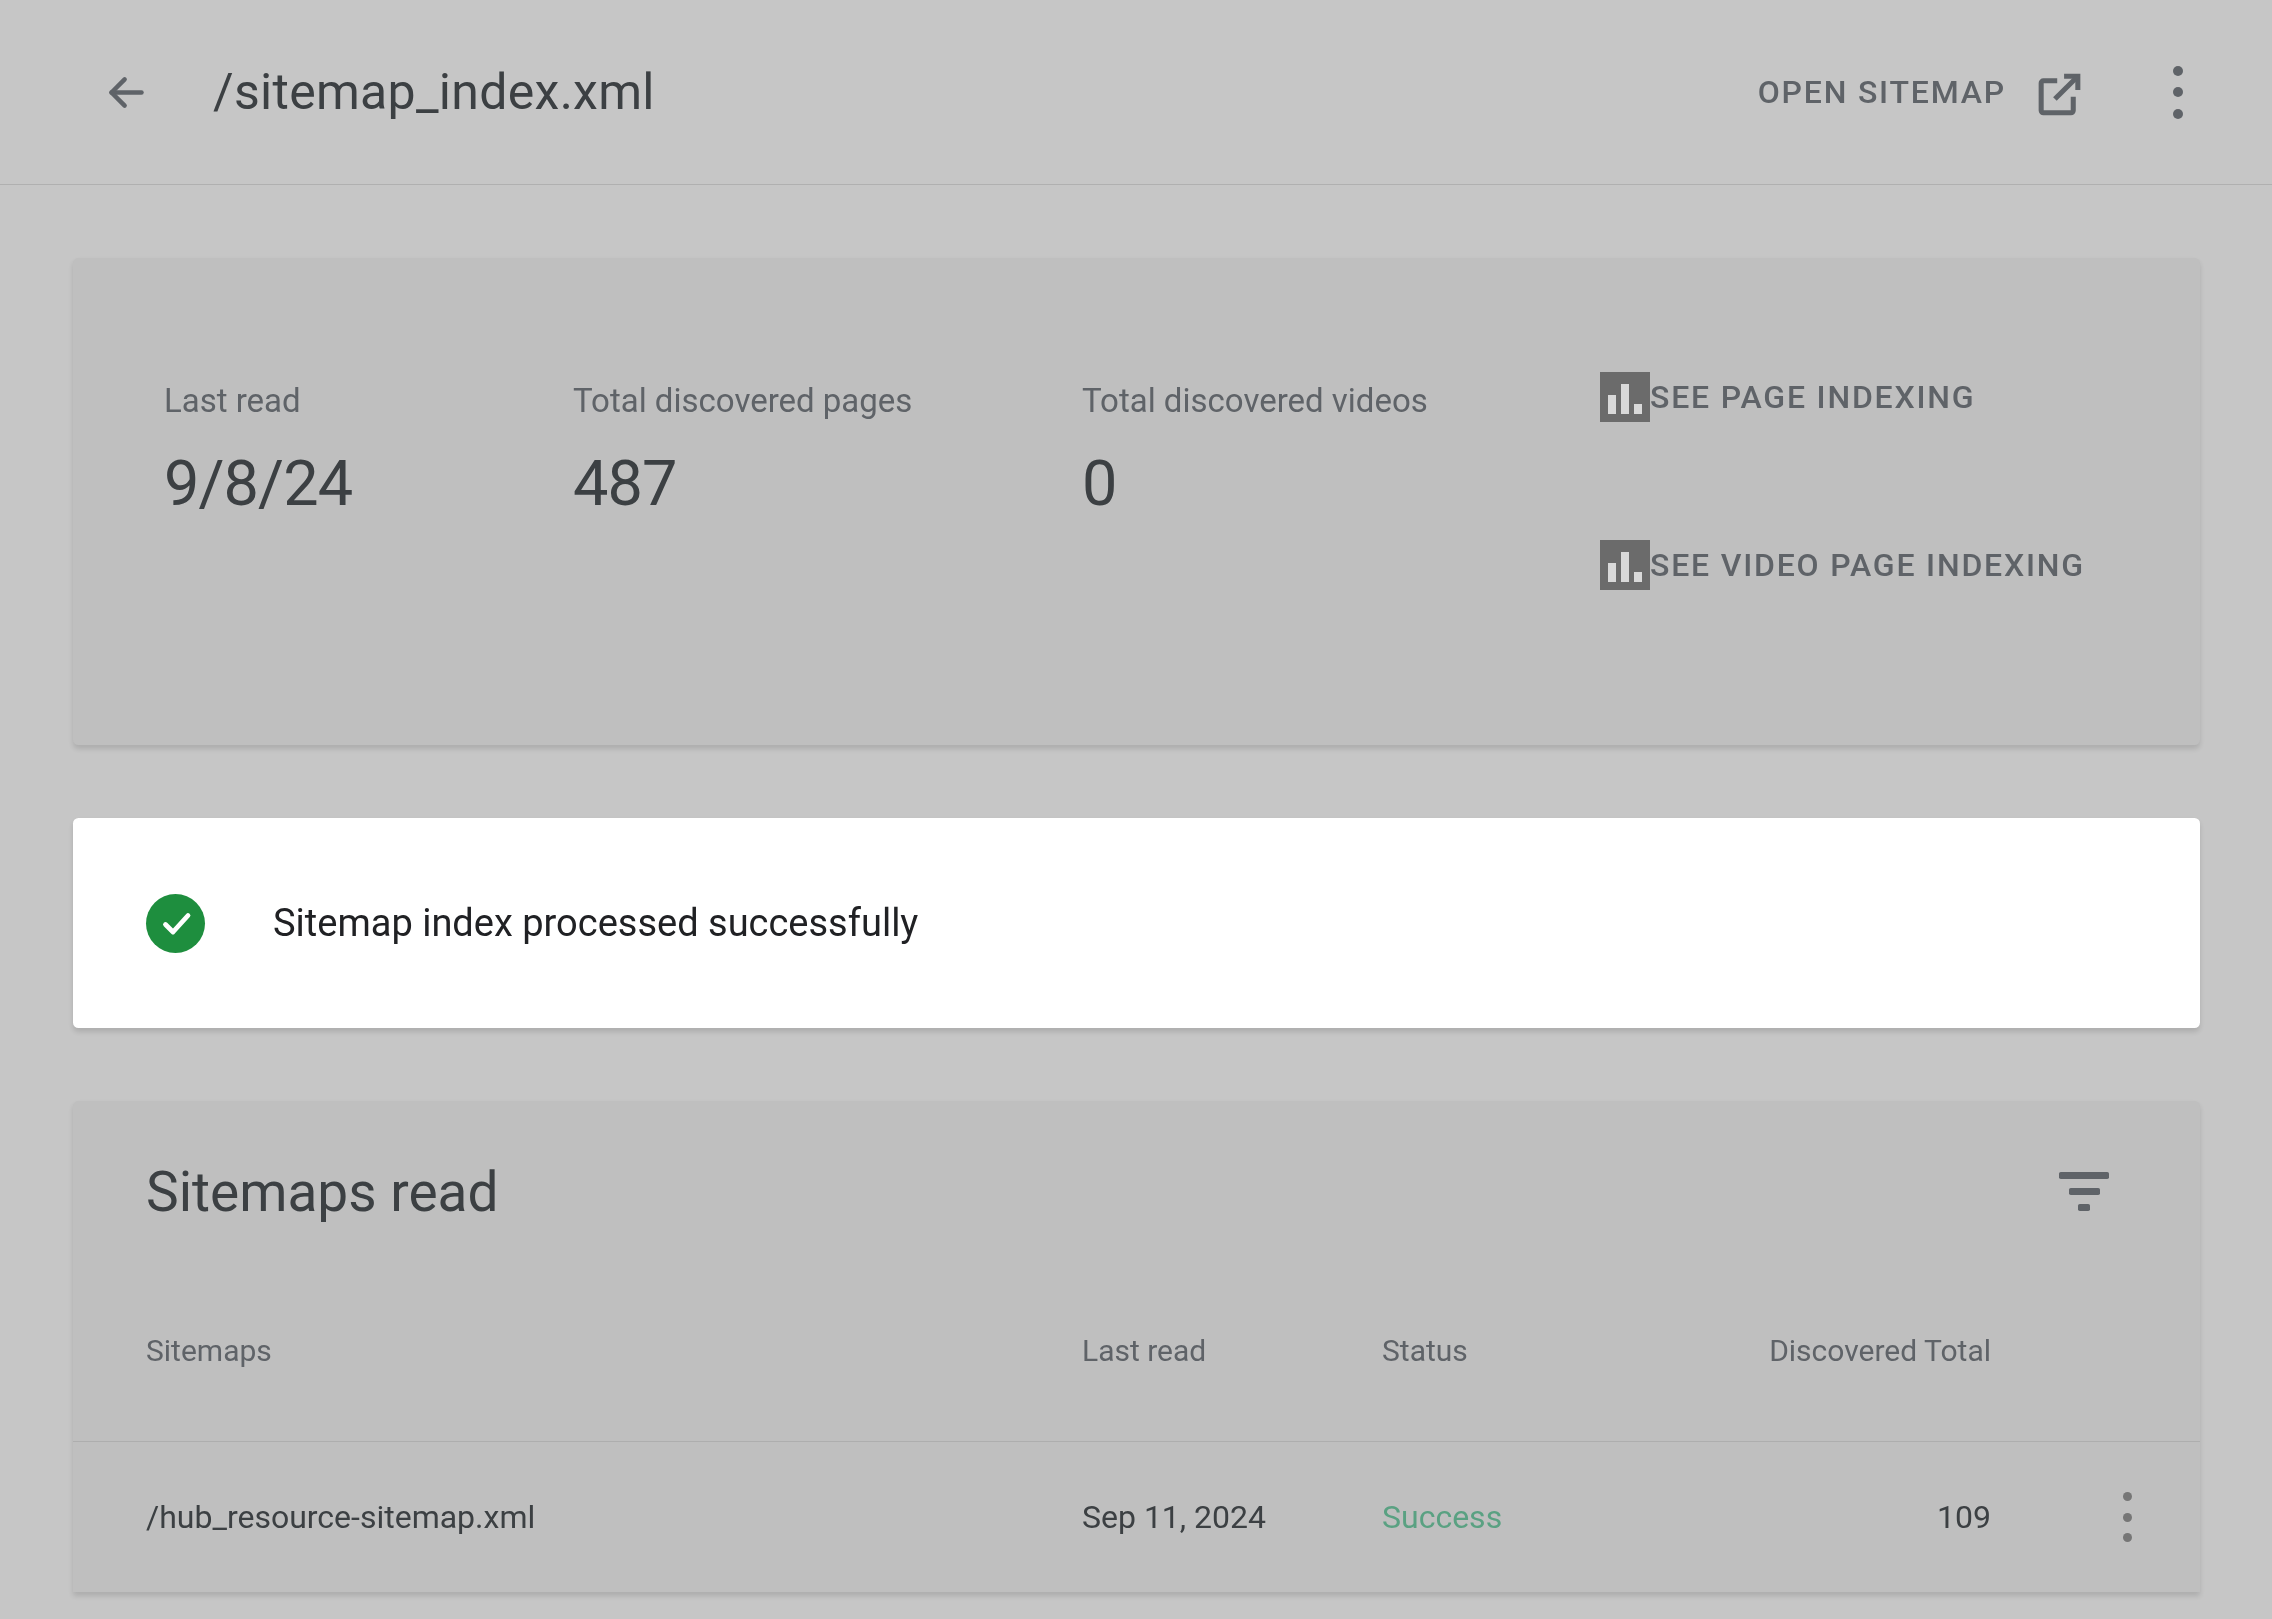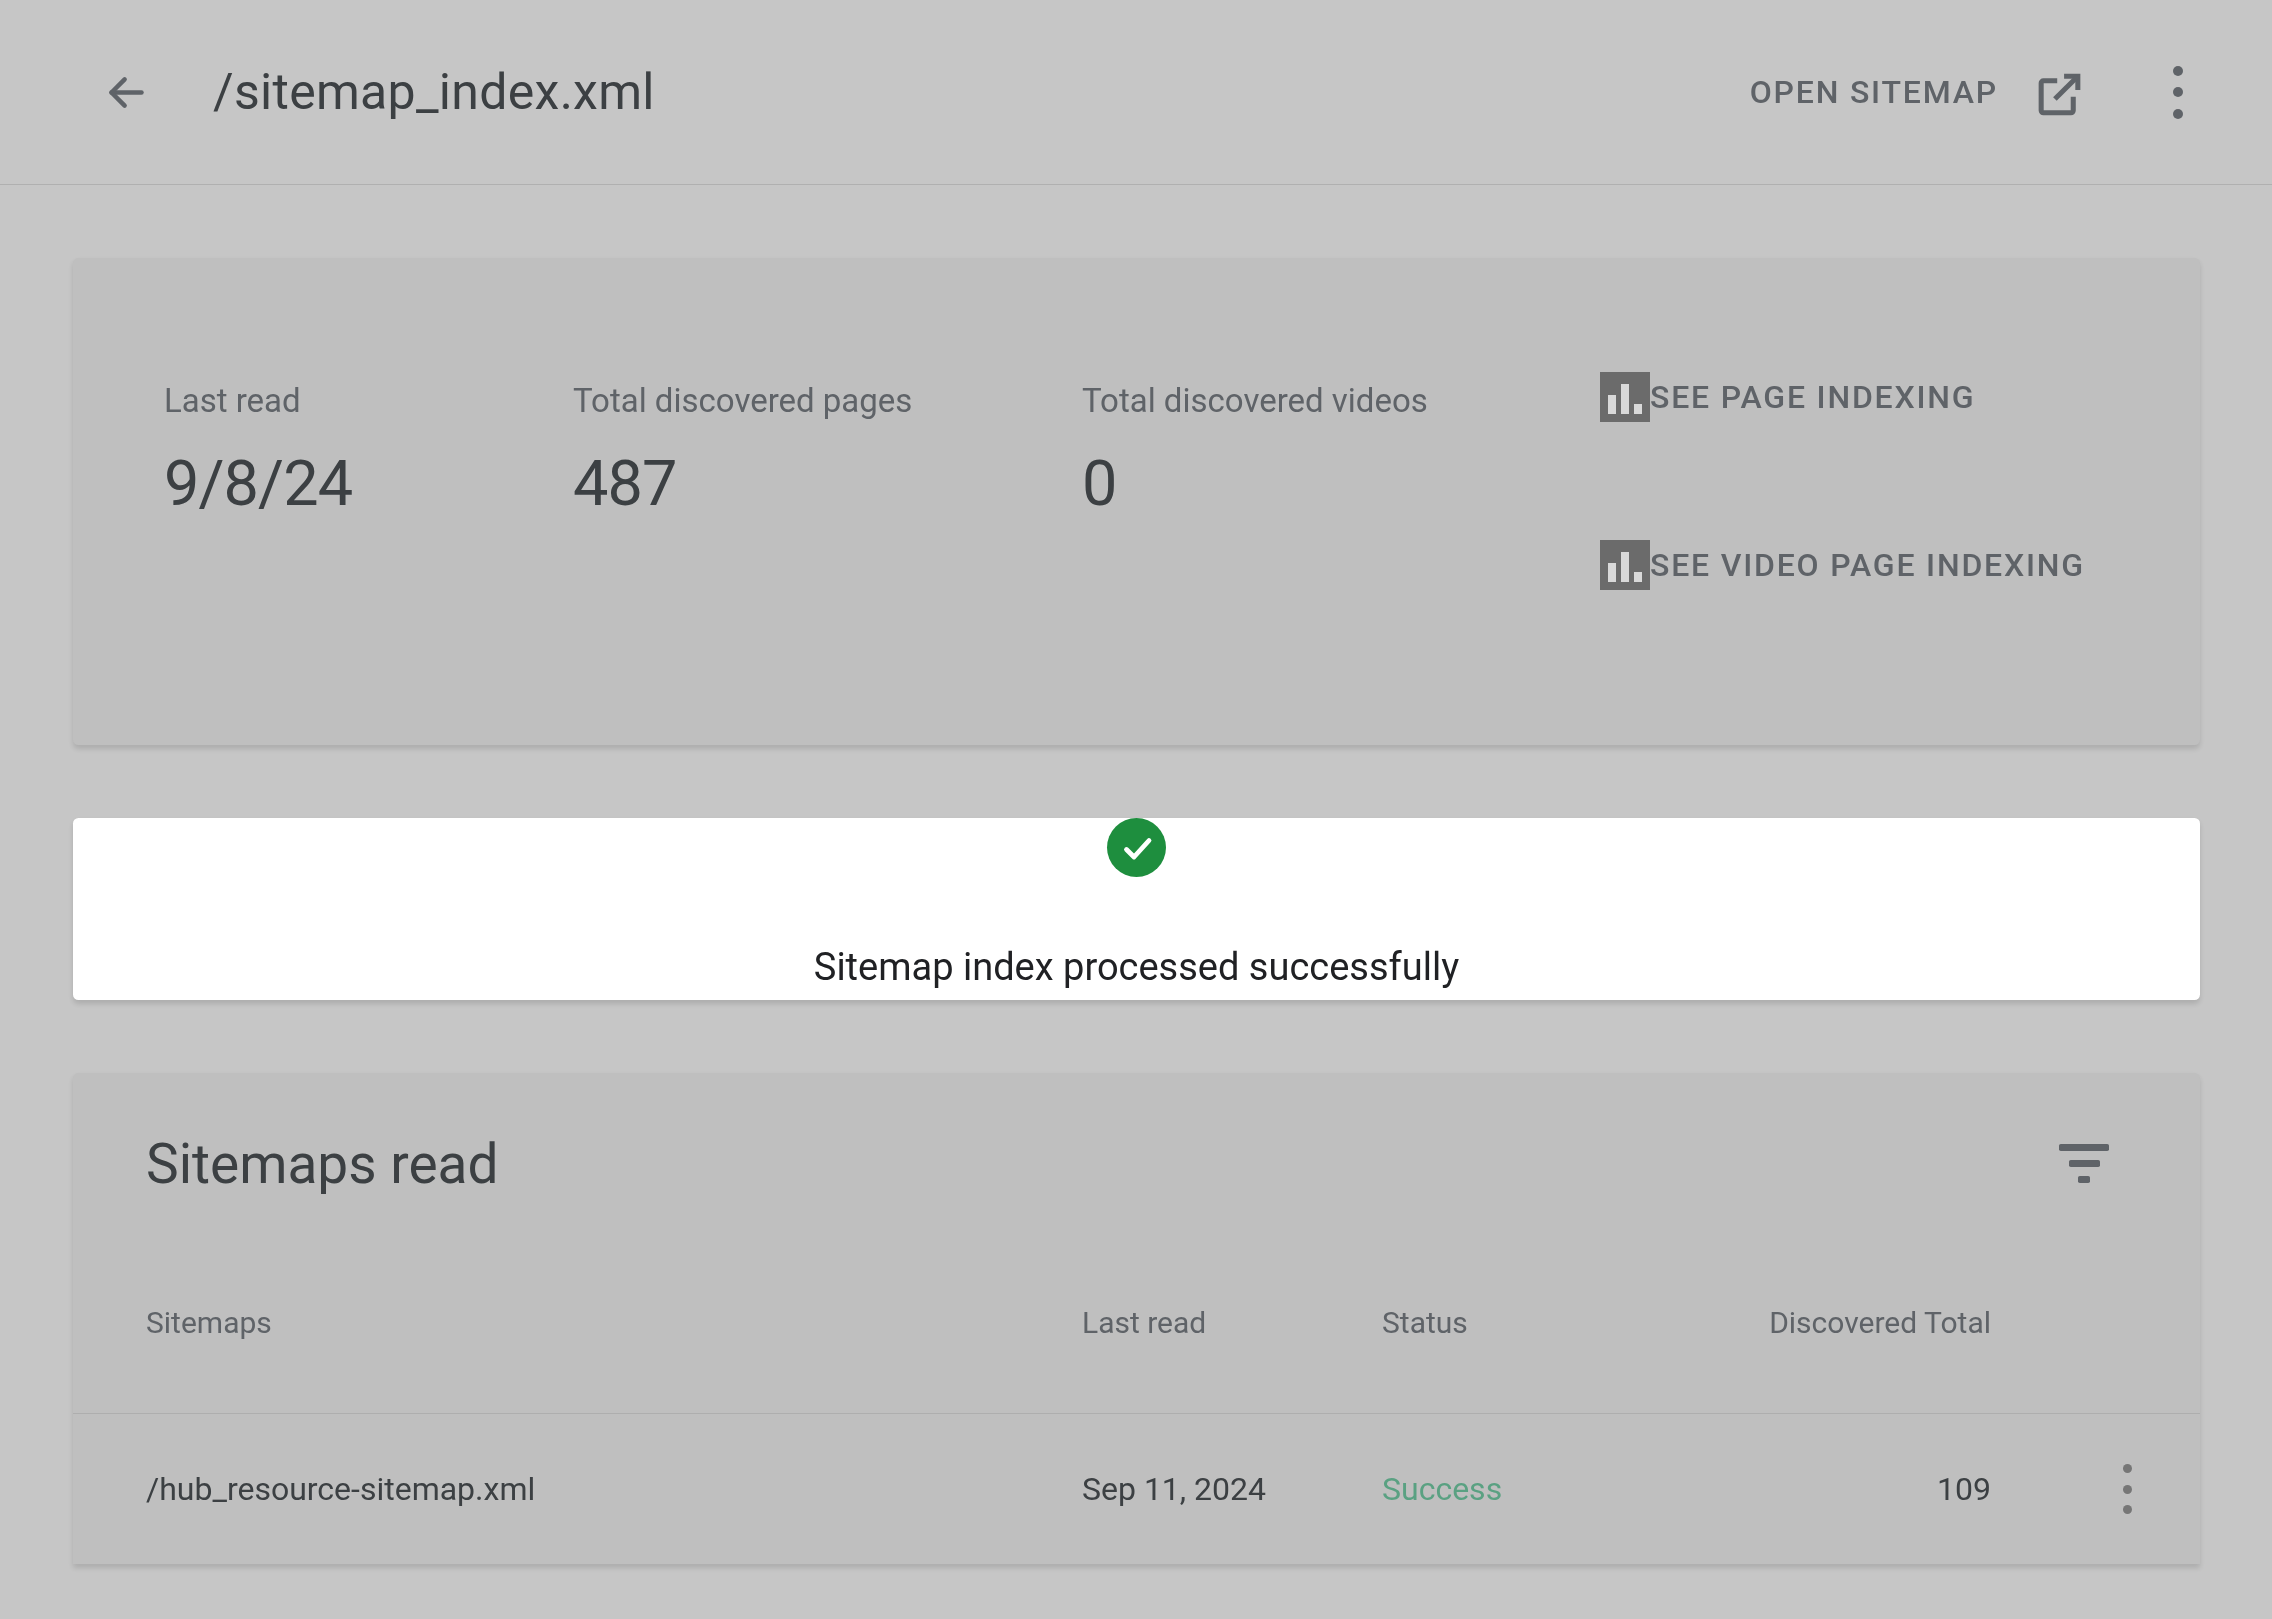--- a/index.html
+++ b/index.html
@@ -31,21 +31,21 @@
   .page-title {
     font-size: 50px;
     font-weight: 400;
     color: #3c4043;
     letter-spacing: 0.3px;
     flex: 1;
   }
   .open-sitemap {
     display: flex;
     align-items: center;
-    gap: 34px;
+    gap: 26px;
     font-size: 32px;
     font-weight: 500;
     letter-spacing: 1.8px;
     color: #5f6368;
     cursor: pointer;
     margin-right: 73px;
   }
   .kebab {
     width: 45px; height: 64px;
     display: flex; flex-direction: column; justify-content: space-between; align-items: center;
@@ -114,26 +114,25 @@
     font-weight: 500;
     letter-spacing: 1.8px;
     color: #5f6368;
   }
 
   
   .success-banner {
     background: #ffffff;
     margin-top: 73px;
     border-radius: 5.5px;
-    height: 182px;
+    height: 210px;
     display: flex; align-items: center;
     padding: 0 73px;
     gap: 68px;
     box-shadow: 0 3.6px 5.5px rgba(0,0,0,0.12);
-    flex-direction: column;
   }
   .check-circle {
     width: 59px; height: 59px; border-radius: 50%;
     background: #1e8e3e;
     display:flex; align-items:center; justify-content:center;
   }
   .success-text {
     font-size: 38px;
     color: #202124;
   }

